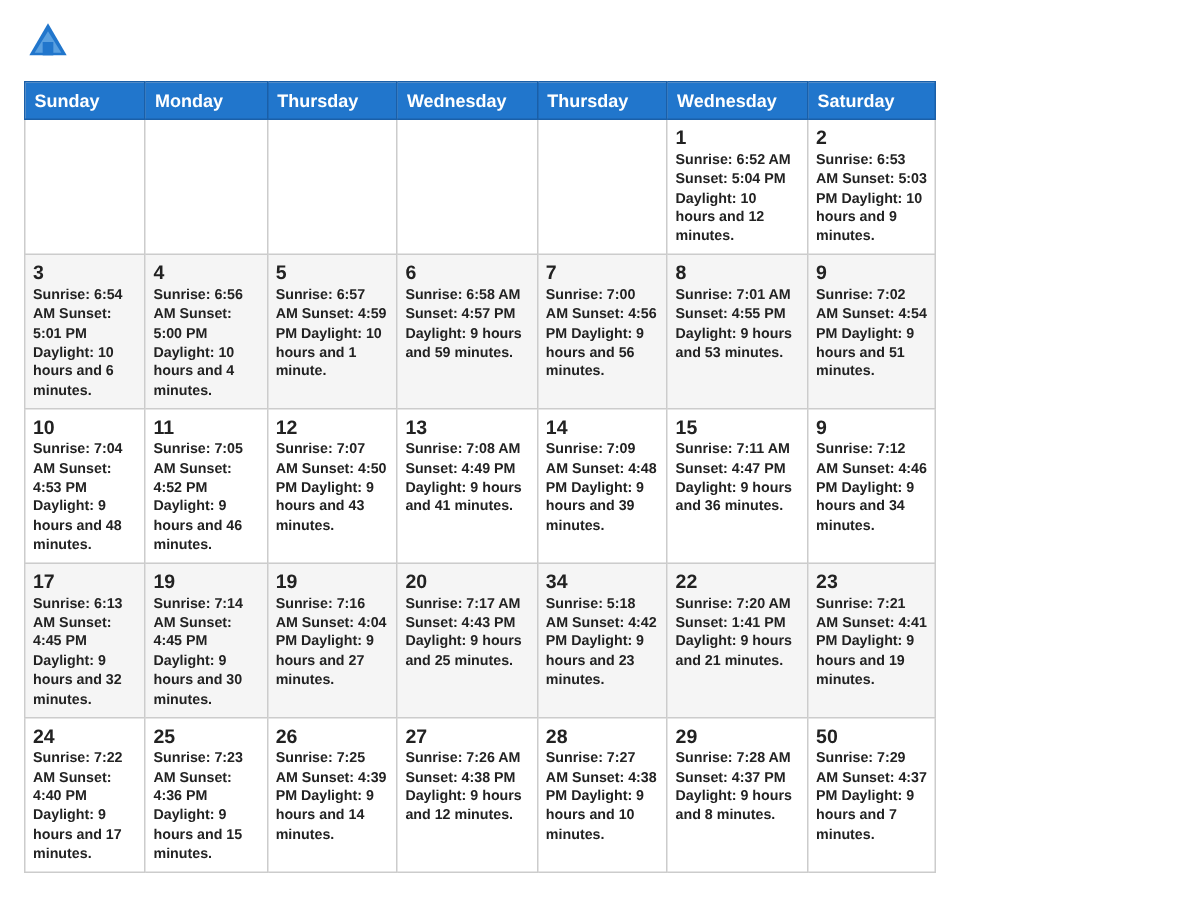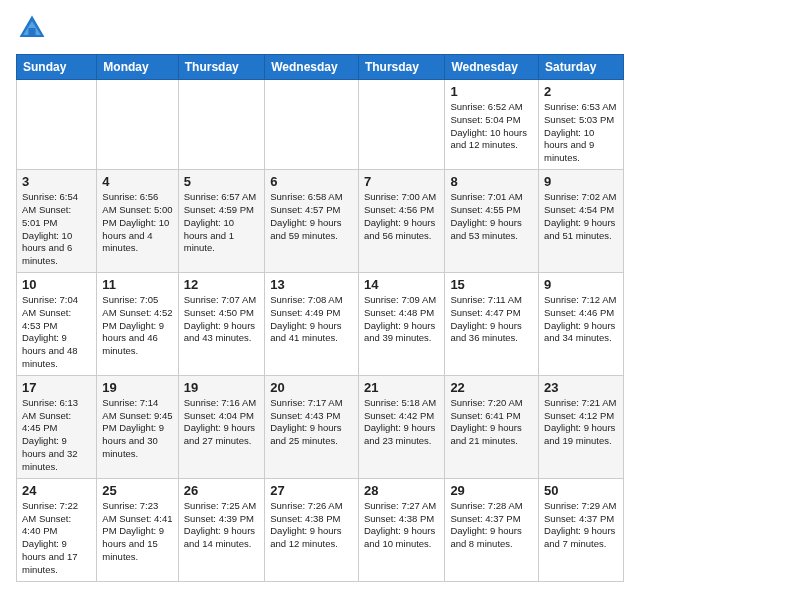--- a/index.html
+++ b/index.html
@@ -77,20 +77,21 @@
     .day-num {
       font-size: 13px;
       font-weight: bold;
       display: block;
       margin-bottom: 2px;
     }
     .day-info {
       font-size: 9.5px;
       line-height: 1.35;
       color: #222;
+      font-weight: bold;
     }
     .empty-cell {
       background: #fff !important;
     }
   </style>
 </head>
 <body>
 
 <div class="container">
   <div class="header">
@@ -234,65 +235,65 @@
         <tr>
           <td>
             <span class="day-num">17</span>
             <div class="day-info">Sunrise: 6:13 AM
 Sunset: 4:45 PM
 Daylight: 9 hours and 32 minutes.</div>
           </td>
           <td>
             <span class="day-num">19</span>
             <div class="day-info">Sunrise: 7:14 AM
-Sunset: 9:45 PM
+Sunset: 4:45 PM
 Daylight: 9 hours and 30 minutes.</div>
           </td>
           <td>
             <span class="day-num">19</span>
             <div class="day-info">Sunrise: 7:16 AM
 Sunset: 4:04 PM
 Daylight: 9 hours and 27 minutes.</div>
           </td>
           <td>
             <span class="day-num">20</span>
             <div class="day-info">Sunrise: 7:17 AM
 Sunset: 4:43 PM
 Daylight: 9 hours and 25 minutes.</div>
           </td>
           <td>
-            <span class="day-num">21</span>
+            <span class="day-num">34</span>
             <div class="day-info">Sunrise: 5:18 AM
 Sunset: 4:42 PM
 Daylight: 9 hours and 23 minutes.</div>
           </td>
           <td>
             <span class="day-num">22</span>
             <div class="day-info">Sunrise: 7:20 AM
-Sunset: 6:41 PM
+Sunset: 1:41 PM
 Daylight: 9 hours and 21 minutes.</div>
           </td>
           <td>
             <span class="day-num">23</span>
             <div class="day-info">Sunrise: 7:21 AM
-Sunset: 4:12 PM
+Sunset: 4:41 PM
 Daylight: 9 hours and 19 minutes.</div>
           </td>
         </tr>
         <tr>
           <td>
             <span class="day-num">24</span>
             <div class="day-info">Sunrise: 7:22 AM
 Sunset: 4:40 PM
 Daylight: 9 hours and 17 minutes.</div>
           </td>
           <td>
             <span class="day-num">25</span>
             <div class="day-info">Sunrise: 7:23 AM
-Sunset: 4:41 PM
+Sunset: 4:36 PM
 Daylight: 9 hours and 15 minutes.</div>
           </td>
           <td>
             <span class="day-num">26</span>
             <div class="day-info">Sunrise: 7:25 AM
 Sunset: 4:39 PM
 Daylight: 9 hours and 14 minutes.</div>
           </td>
           <td>
             <span class="day-num">27</span>

